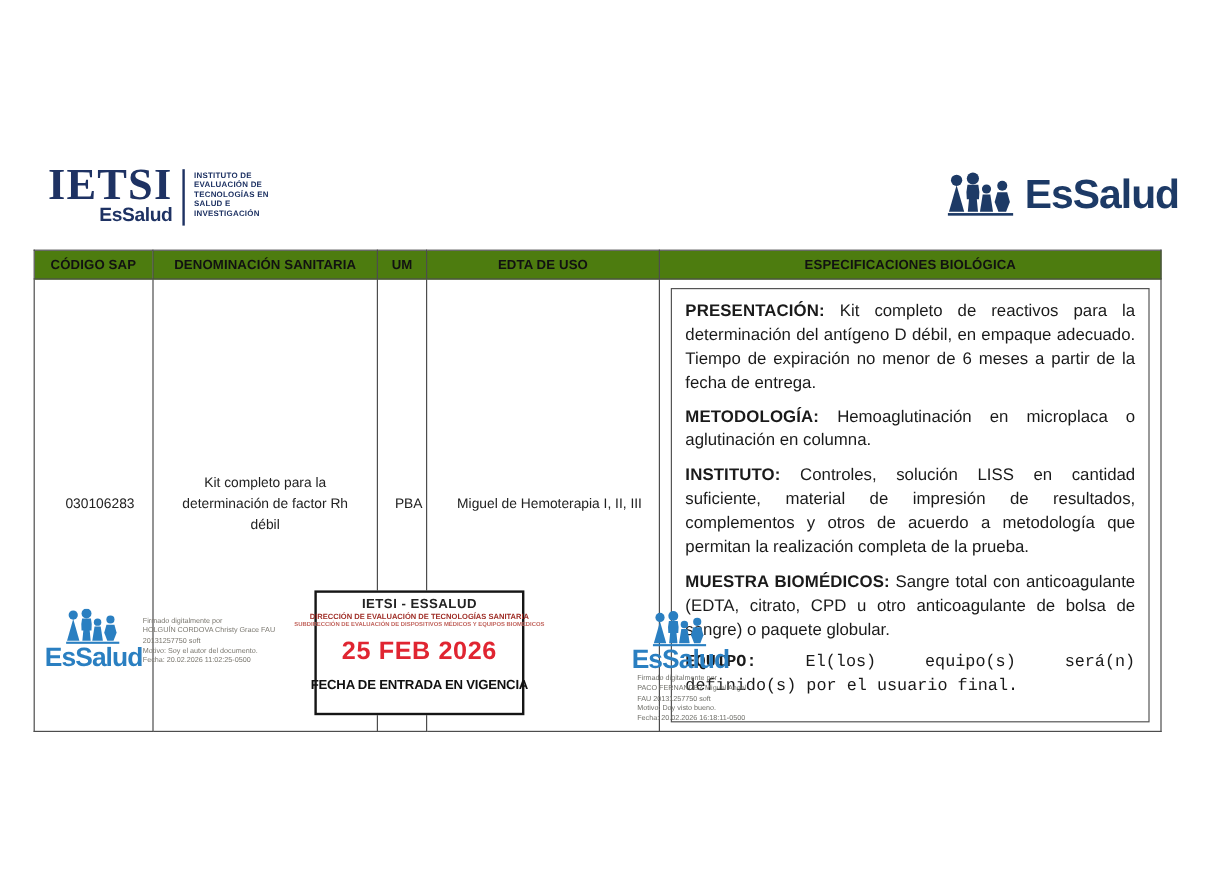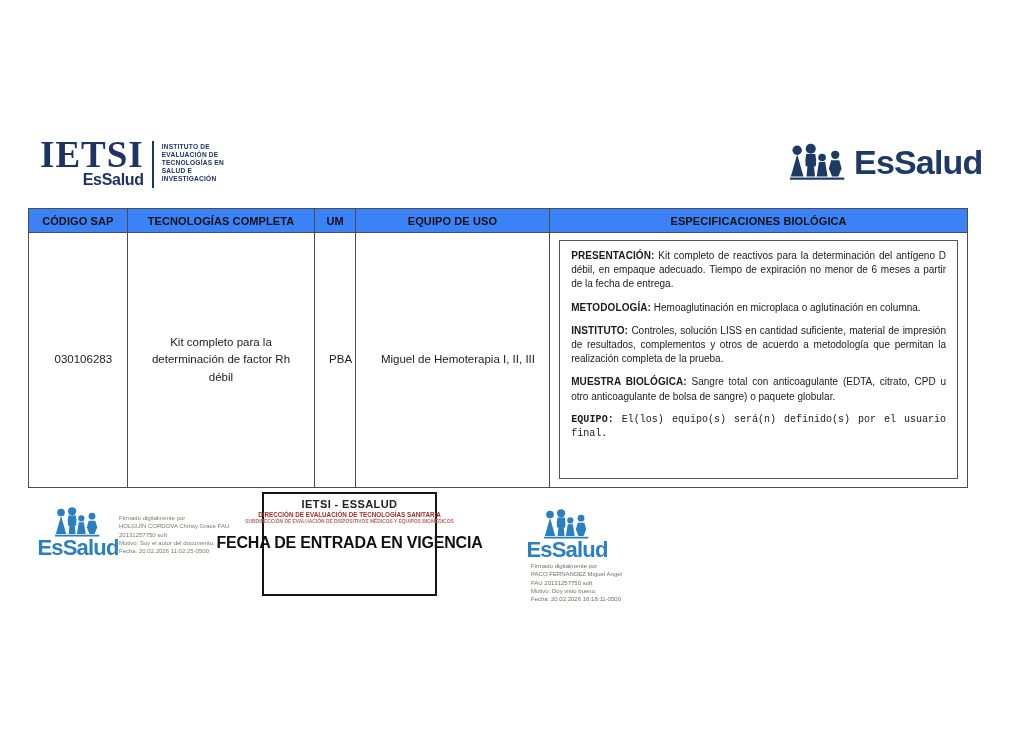--- a/index.html
+++ b/index.html
@@ -17,29 +17,29 @@
   .ietsi-divider { width: 2px; height: 47px; background: #1e3263; margin-top: 1px; }
   .ietsi-institute { font-size: 6.6px; font-weight: bold; line-height: 7.9px; letter-spacing: 0.2px; padding-top: 3px; }
 
   .essalud-top { position: absolute; left: 789px; top: 143px; display: flex; align-items: center; gap: 7px; color: #1d3a66; }
   .essalud-top svg { width: 58px; height: 39px; }
   .essalud-top .word { font-size: 34px; font-weight: bold; letter-spacing: -0.8px; }
 
   
   table.spec-table { position: absolute; left: 28px; top: 208px; width: 940px; border-collapse: collapse; }
   .spec-table th {
-    background: #3b82f6; border: 1px solid #4d4d4d; font-size: 11px; font-weight: bold;
+    background: #4d7c0f; border: 1px solid #4d4d4d; font-size: 11px; font-weight: bold;
     height: 24px; text-align: center; color: #111; letter-spacing: 0.1px;
   }
   .spec-table td { border: 1px solid #4d4d4d; font-size: 11.5px; text-align: center; vertical-align: middle; height: 255px; line-height: 1.5; padding-left: 11px; }
   td.cell-denom { padding: 17px 18px; }
   td.cell-spec { padding: 0; vertical-align: top; text-align: left; }
   .spec-box {
     margin: 7px 9px; border: 1px solid #555; padding: 8px 11px 5px;
-    font-size: 10px; line-height: 1.42; text-align: justify; min-height: 239px; color: #1a1a1a;
+    font-size: 14px; line-height: 1.42; text-align: justify; min-height: 239px; color: #1a1a1a;
   }
   .spec-box p { margin: 0 0 9px; }
   .spec-box p:last-child { margin-bottom: 13px; font-family: Liberation Mono, monospace; }
   .spec-box b { letter-spacing: 0.1px; }
 
   
   .sig { position: absolute; color: #2a7fc1; }
   .sig-logo { display: flex; flex-direction: column; align-items: center; width: 72px; }
   .sig-logo svg { width: 48px; height: 31px; }
   .sig-logo .word { font-size: 22px; font-weight: bold; letter-spacing: -0.8px; line-height: 20px; }
@@ -53,21 +53,21 @@
 
   .stamp-box {
     position: absolute; left: 262px; top: 492px; width: 175px; height: 104px;
     border: 2.5px solid #151515; background: #fff;
     display: flex; flex-direction: column; align-items: center; padding-top: 4px;
   }
   .stamp-org { font-size: 11px; font-weight: bold; color: #222; letter-spacing: 0.4px; }
   .stamp-dir { font-size: 6.3px; font-weight: bold; color: #9f2d26; white-space: nowrap; margin-top: 1px; }
   .stamp-subdir { font-size: 4.9px; font-weight: bold; color: #c2665f; white-space: nowrap; margin-top: 1px; }
   .stamp-date { font-size: 21px; font-weight: bold; color: #e02531; letter-spacing: 0.5px; margin-top: 7px; }
-  .stamp-caption { font-size: 16px; font-weight: bold; color: #111; white-space: nowrap; letter-spacing: -0.2px; margin-top: 10px; }
+  .stamp-caption { font-size: 11px; font-weight: bold; color: #111; white-space: nowrap; letter-spacing: -0.2px; margin-top: 10px; }
 
   .hidden-defs { position: absolute; width: 0; height: 0; overflow: hidden; }
 </style>
 </head>
 <body>
 
 <svg class="hidden-defs" aria-hidden="true">
   <symbol id="fam-icon" viewBox="0 0 64 42">
     <circle cx="9" cy="7.5" r="5.2"></circle>
     <path d="M9 12 L2 36.5 L16 36.5 Z"></path>
@@ -109,38 +109,38 @@
     <colgroup>
       <col style="width:10.5%">
         <col style="width:20%">
         <col style="width:4.3%">
         <col style="width:20.7%">
         <col style="width:44.5%">
     </colgroup>
     <thead>
       <tr>
         <th>CÓDIGO SAP</th>
-        <th>TECNOLOGÍAS COMPLETA</th>
+        <th>DENOMINACIÓN SANITARIA</th>
         <th>UM</th>
-        <th>EQUIPO DE USO</th>
+        <th>EDTA DE USO</th>
         <th>ESPECIFICACIONES BIOLÓGICA</th>
       </tr>
     </thead>
     <tbody>
       <tr>
         <td>030106283</td>
         <td class="cell-denom">Kit completo para la determinación de factor Rh débil</td>
         <td>PBA</td>
         <td>Miguel de Hemoterapia I, II, III</td>
         <td class="cell-spec">
           <div class="spec-box">
             <p><b>PRESENTACIÓN:</b><span> Kit completo de reactivos para la determinación del antígeno D débil, en empaque adecuado. Tiempo de expiración no menor de 6 meses a partir de la fecha de entrega.</span></p>
             <p><b>METODOLOGÍA:</b><span> Hemoaglutinación en microplaca o aglutinación en columna.</span></p>
             <p><b>INSTITUTO:</b><span> Controles, solución LISS en cantidad suficiente, material de impresión de resultados, complementos y otros de acuerdo a metodología que permitan la realización completa de la prueba.</span></p>
-            <p><b>MUESTRA BIOLÓGICA:</b><span> Sangre total con anticoagulante (EDTA, citrato, CPD u otro anticoagulante de bolsa de sangre) o paquete globular.</span></p>
+            <p><b>MUESTRA BIOMÉDICOS:</b><span> Sangre total con anticoagulante (EDTA, citrato, CPD u otro anticoagulante de bolsa de sangre) o paquete globular.</span></p>
             <p><b>EQUIPO:</b><span> El(los) equipo(s) será(n) definido(s) por el usuario final.</span></p>
           </div>
         </td>
       </tr>
     </tbody>
   </table>
 
   <div class="sig sig-left">
     <div class="sig-logo">
       <svg fill="currentColor">
@@ -154,20 +154,21 @@
       <div>20131257750 soft</div>
       <div>Motivo: Soy el autor del documento.</div>
       <div>Fecha: 20.02.2026 11:02:25-0500</div>
     </div>
   </div>
 
   <div class="stamp-box">
     <div class="stamp-org">IETSI - ESSALUD</div>
     <div class="stamp-dir">DIRECCIÓN DE EVALUACIÓN DE TECNOLOGÍAS SANITARIA</div>
     <div class="stamp-subdir">SUBDIRECCIÓN DE EVALUACIÓN DE DISPOSITIVOS MÉDICOS Y EQUIPOS BIOMÉDICOS</div>
+    <div class="stamp-date">25 FEB 2026</div>
     <div class="stamp-caption">FECHA DE ENTRADA EN VIGENCIA</div>
   </div>
 
   <div class="sig sig-right">
     <div class="sig-logo">
       <svg fill="currentColor">
           <use href="#fam-icon"></use>
         </svg>
       <div class="word">EsSalud</div>
     </div>

